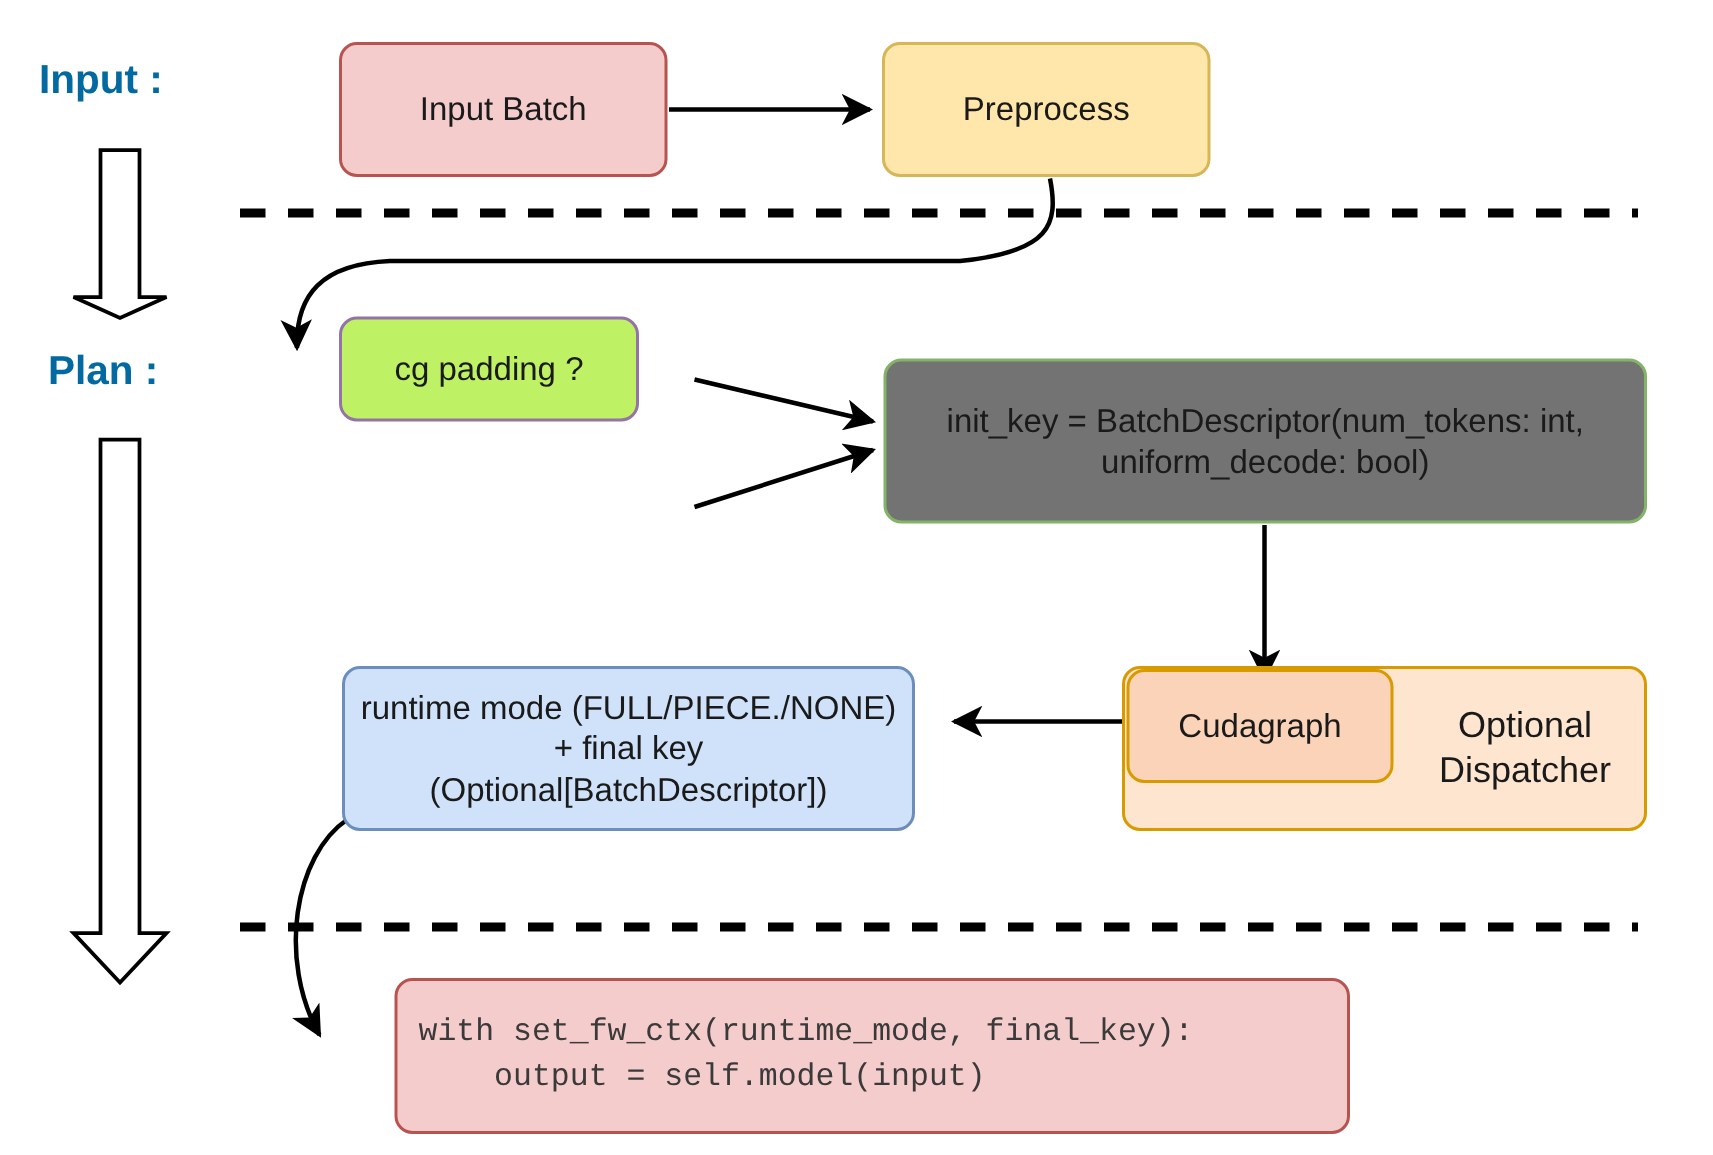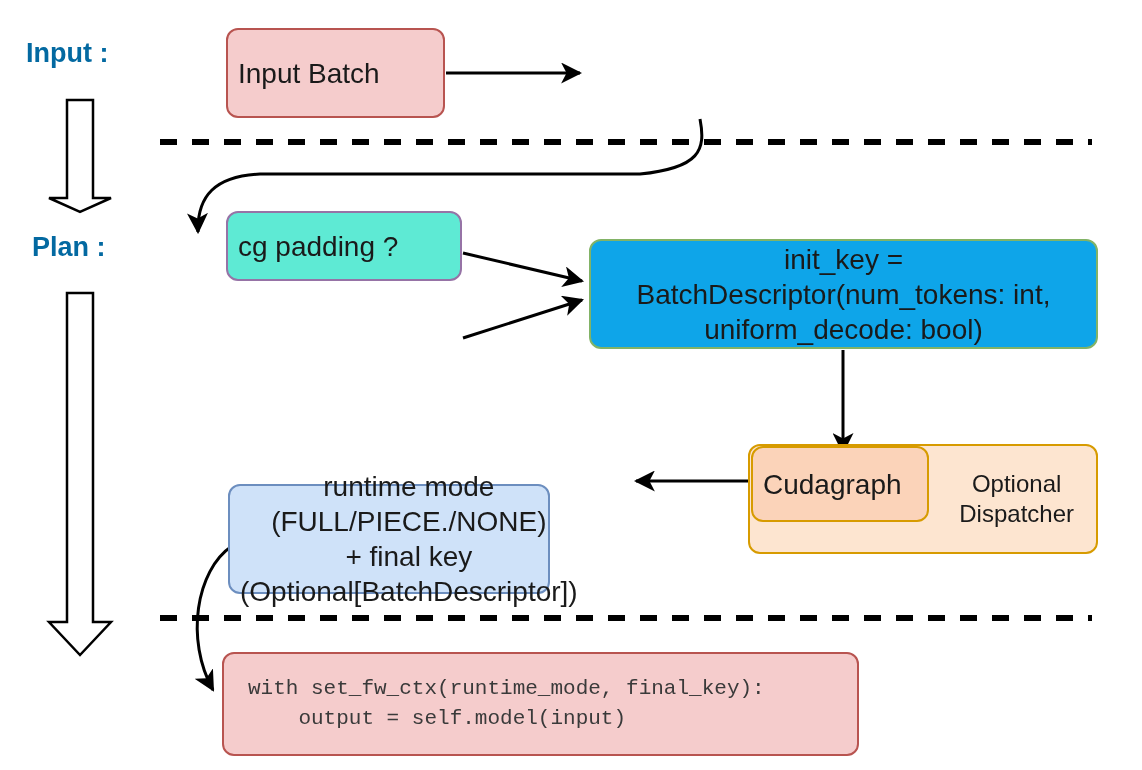--- a/index.html
+++ b/index.html
@@ -33,38 +33,39 @@
     letter-spacing: 0px;
   }
   .node {
     position: absolute;
     box-sizing: border-box;
     border-radius: 12px;
     border-width: 2px;
     border-style: solid;
     display: flex;
     align-items: center;
-    justify-content: flex-start;
+    justify-content: center;
     text-align: center;
     font-family: "Liberation Sans", sans-serif;
-    font-size: 28px;
+    font-size: 22px;
     color: #1a1a1a;
     line-height: 1.25;
     padding: 4px 10px;
   }
   .node.code {
     font-family: "Liberation Mono", monospace;
     font-size: 21px;
     text-align: left;
     justify-content: flex-start;
     align-items: center;
     white-space: pre;
     line-height: 1.45;
     color: #3a3a3a;
-    padding-left: 24px;
+    padding-left: 14px;
+    margin-left: 41px;
   }
 </style>
 </head>
 <body>
 
 <div id="canvas">
 
   <div class="stage-label" style="left:26px; top:38px;">Input :</div>
   <div class="stage-label" style="left:32px; top:232px;text-align:center;">Plan :</div>
 
@@ -94,41 +95,44 @@
 
     <line x1="750" y1="481" x2="636" y2="481" stroke="#000000" stroke-width="3" marker-end="url(#arrowhead)"></line>
 
     <path d="M 232 546 C 196 570, 185 640, 213 690" fill="none" stroke="#000000" stroke-width="3" marker-end="url(#arrowhead)"></path>
   </svg>
 
   <div class="node" style="left:226px; top:28px; width:219px; height:90px; background:#f5cccc; border-color:#b85450;">
     <span>Input Batch</span>
   </div>
 
+  <div class="node" style="left:588px; top:28px; width:219px; height:90px; background:#ffe6aa; border-color:#d6b656;">
+    <span>Preprocess</span>
+  </div>
 
-  <div class="node" style="left:226px; top:211px; width:236px; height:70px; background:#5eead4; border-color:#9673a6;">
+  <div class="node" style="left:226px; top:211px; width:200px; height:70px; background:#bef264; border-color:#9673a6;">
     <span>cg padding ?</span>
   </div>
 
 
-  <div class="node" style="left:589px; top:239px; width:509px; height:110px; background:#0ea5e9; border-color:#82b366; white-space:pre-line;">
+  <div class="node" style="left:589px; top:239px; width:509px; height:110px; background:#737373; border-color:#82b366; white-space:pre-line;">
     <span style="white-space:pre-line;">init_key = BatchDescriptor(num_tokens: int,
 uniform_decode: bool)</span>
   </div>
 
   <div class="node" style="left:748px; top:444px; width:350px; height:110px; background:#fde5d0; border-color:#d79b00; justify-content:flex-end; padding-right:22px; font-size:24px;">
     <span style="white-space:pre-line;">Optional
 Dispatcher</span>
   </div>
 
   <div class="node" style="left:751px; top:446px; width:178px; height:76px; background:#fbd3b9; border-color:#d79b00;">
     <span>Cudagraph</span>
   </div>
 
-  <div class="node" style="left:228px; top:444px; width:322px; height:110px; background:#cfe2f9; border-color:#6c8ebf;margin-top:40px;">
+  <div class="node" style="left:228px; top:444px; width:382px; height:110px; background:#cfe2f9; border-color:#6c8ebf;">
     <span style="white-space:pre-line;">runtime mode (FULL/PIECE./NONE)
 + final key (Optional[BatchDescriptor])</span>
   </div>
 
   <div class="node code" style="left:222px; top:652px; width:637px; height:104px; background:#f5cccc; border-color:#b85450;">
     <span>with set_fw_ctx(runtime_mode, final_key):
     output = self.model(input)</span>
   </div>
 
 </div>

